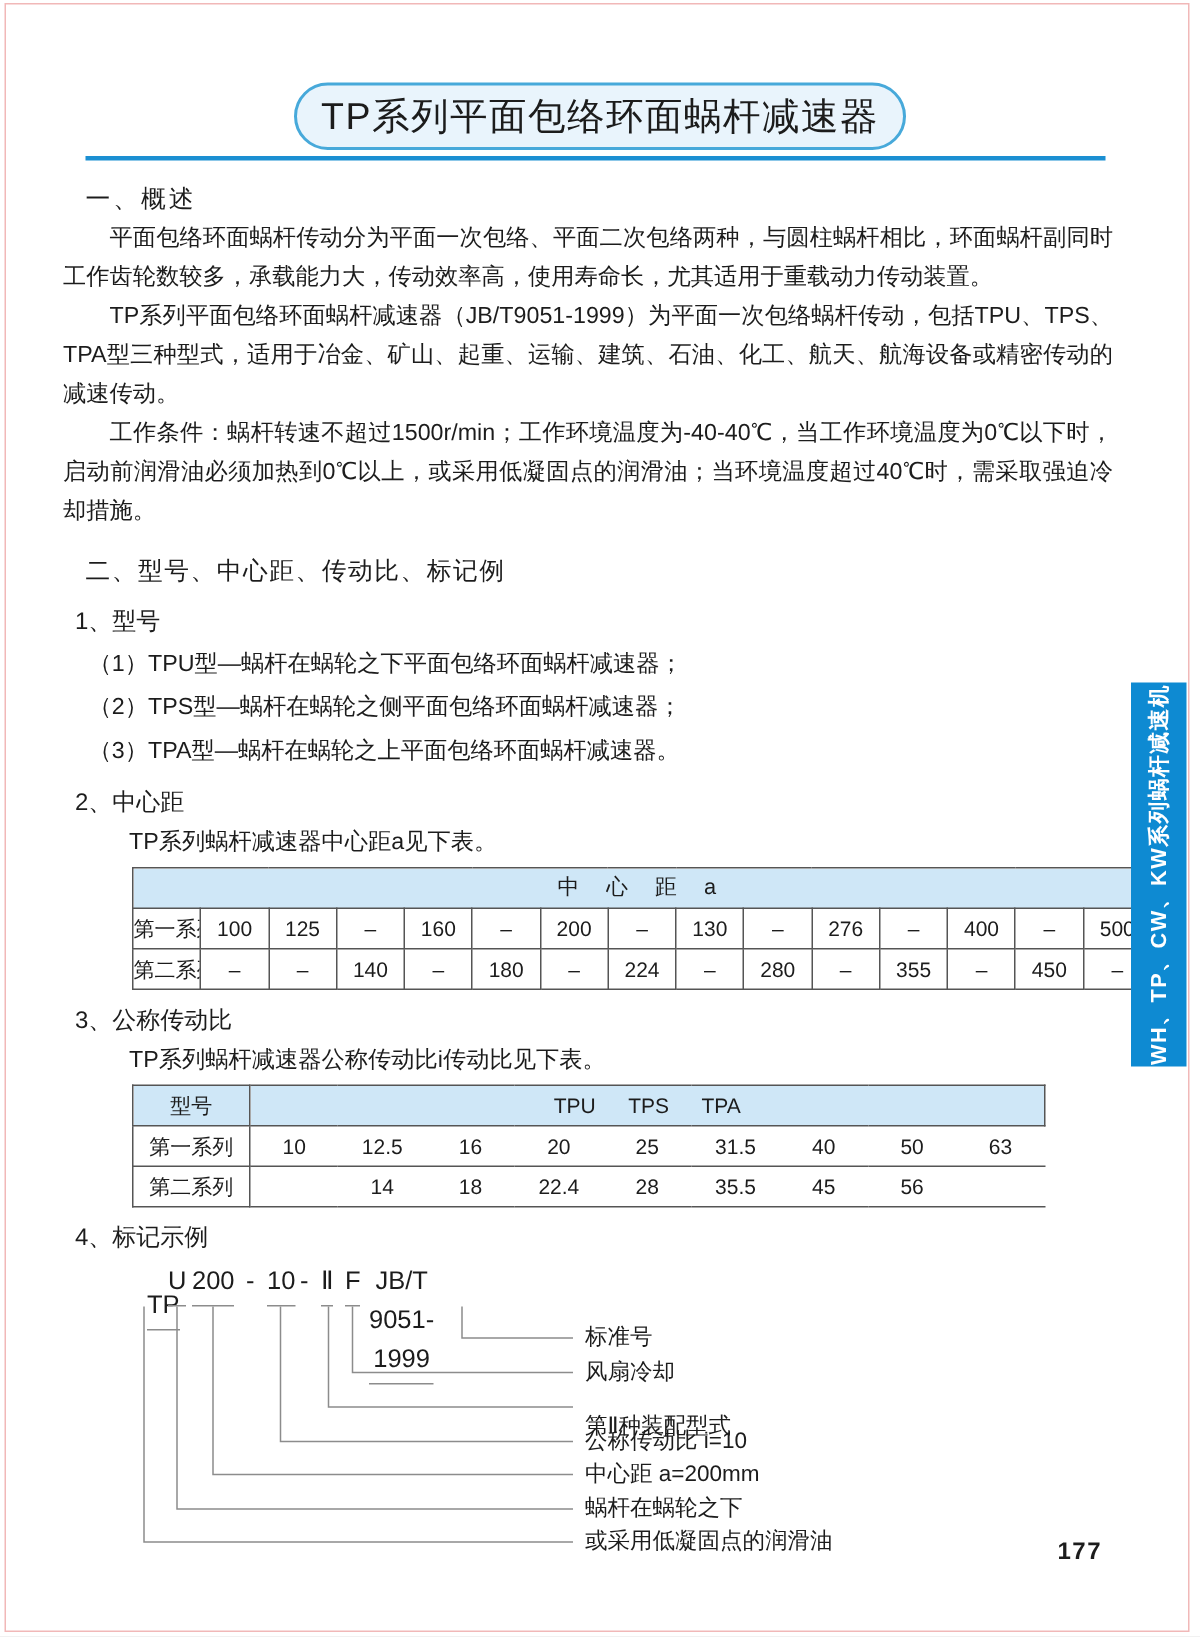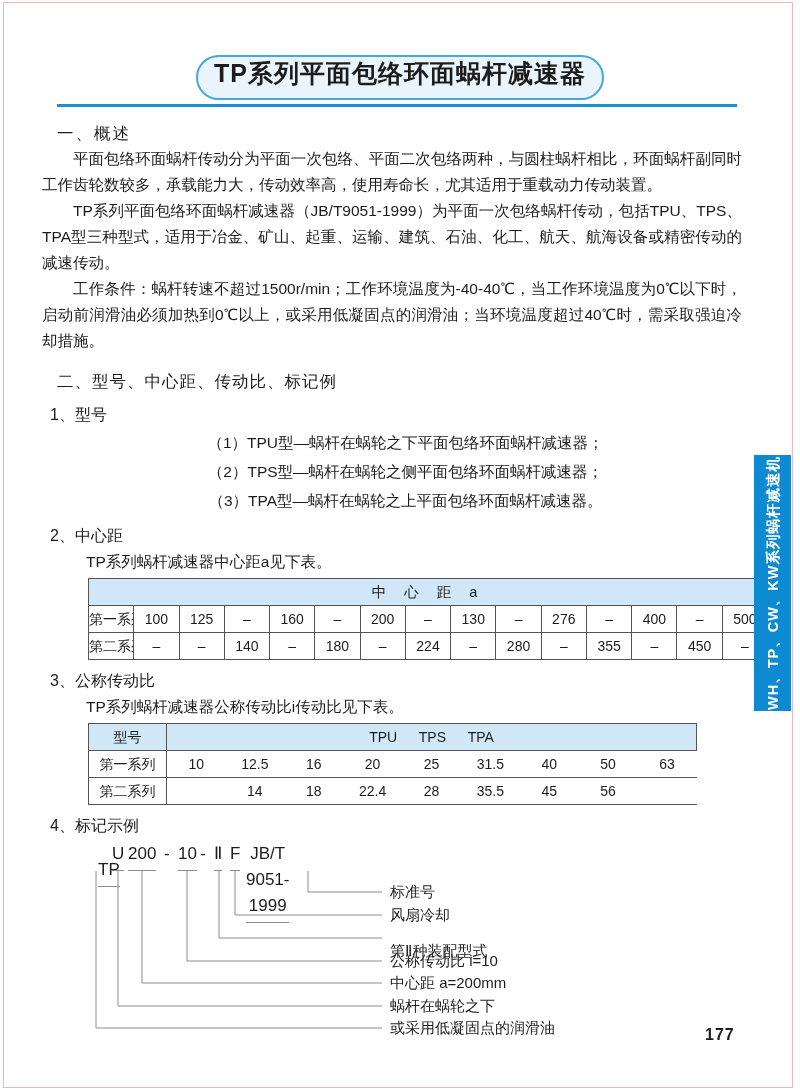--- a/index.html
+++ b/index.html
@@ -8,31 +8,31 @@
     font-family:"Liberation Sans", sans-serif; color:#1c1c1c; overflow:hidden;
     margin:0 auto;
   }
   .frame {
     position:absolute; left:3px; top:2px; right:7px; bottom:3px;
     border:1px solid #f1b8b8; pointer-events:none;
   }
   .pill {
     position:absolute; left:196px; top:55px; width:404px; height:41px;
     background:#e9f4fc; border:2px solid #47a9da; border-radius:24px;
-    display:flex; justify-content:center;
-    font-size:25px; font-weight:bold; letter-spacing:1px;
+    display:flex; align-items:center; justify-content:center;
+    font-size:25px; font-weight:normal; letter-spacing:1px;
   }
   .rule { position:absolute; left:57px; top:104px; width:680px; height:3px; background:#1b8fd2; }
 
   .content { position:absolute; left:42px; top:114px; width:700px; font-size:15.5px; line-height:26px; text-align:justify; }
   .h1 { margin:6px 0 0 15px; font-size:16.5px; text-align:left; letter-spacing:2px; }
   .para { margin:0; text-indent:2em; }
   .h2 { margin:14px 0 0 15px; font-size:16.5px; text-align:left; letter-spacing:1px; }
   .h3 { margin:8px 0 0 8px; font-size:16px; text-align:left; }
-  .item { margin-left:27px; line-height:29px; text-align:center; }
+  .item { margin-left:17px; line-height:29px; text-align:left; }
   .intro { margin:0 0 0 44px; text-align:left; }
 
   table { border-collapse:collapse; margin:3px 0 0 46px; table-layout:fixed; font-size:14px; }
   td, th { border:1px solid #555; text-align:center; padding:0; font-weight:normal; overflow:hidden; white-space:nowrap; }
   .thead-blue { background:#cfe7f7; }
   .t1 { width:680px; }
   .t1 .title-row th { height:23px; letter-spacing:7px; font-size:14.5px; }
   .t1 td { height:26px; }
   .t1 .lbl { width:54px; }
   .t2 { width:609px; }

